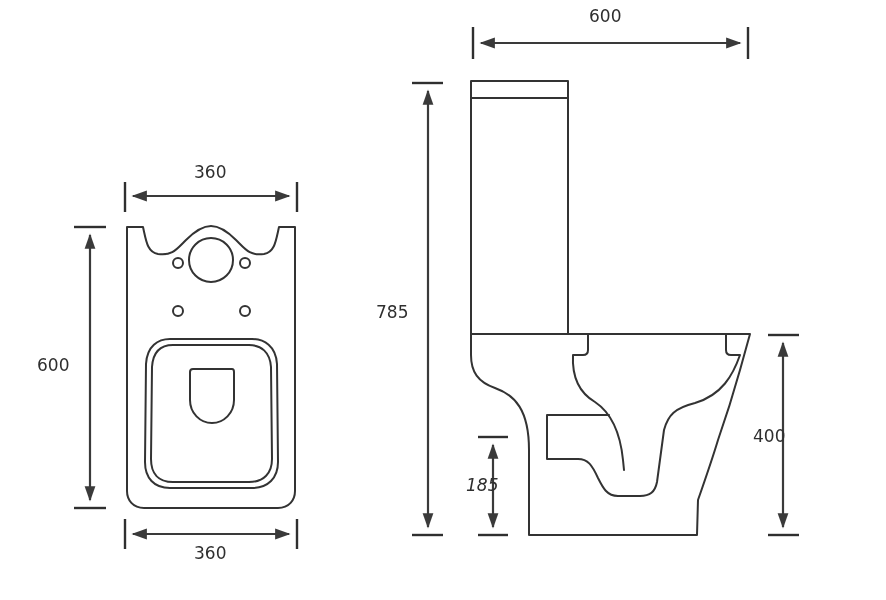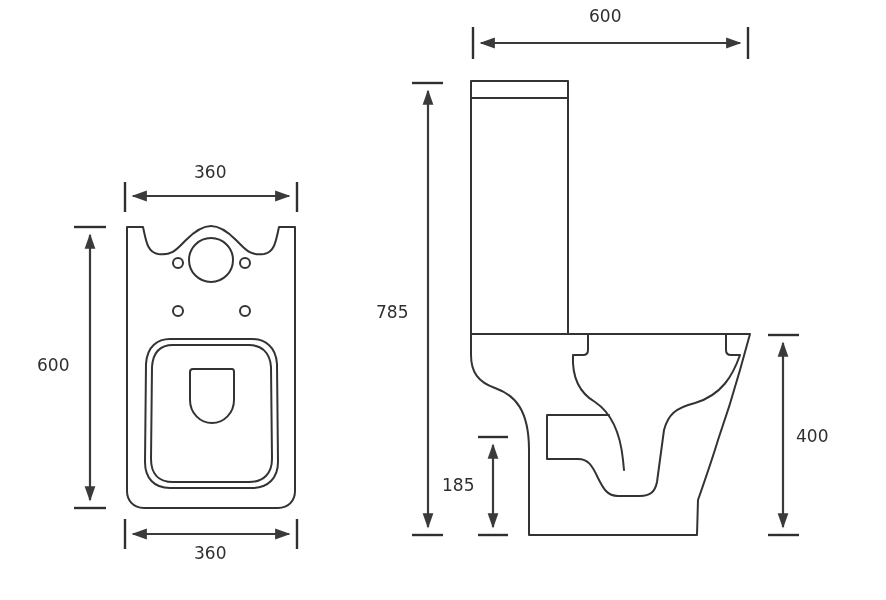--- a/index.html
+++ b/index.html
@@ -124,14 +124,14 @@
          C592,465 588,459 578,459
          L547,459 L547,415 L609,415"></path>
   </g>
 </svg>
 
 <div class="label" style="left:194px; top:164px;">360</div>
 <div class="label" style="left:194px; top:545px;">360</div>
 <div class="label" style="left:37px; top:357px;">600</div>
 <div class="label" style="left:589px; top:8px;">600</div>
 <div class="label" style="left:376px; top:304px;">785</div>
-<div class="label" style="left:442px; top:477px;">185</div>
-<div class="label" style="left:796px; top:428px;">400</div>
+<div class="label" style="left:466px; top:477px;font-style:italic;">185</div>
+<div class="label" style="left:753px; top:428px;">400</div>
 
 </body></html>

